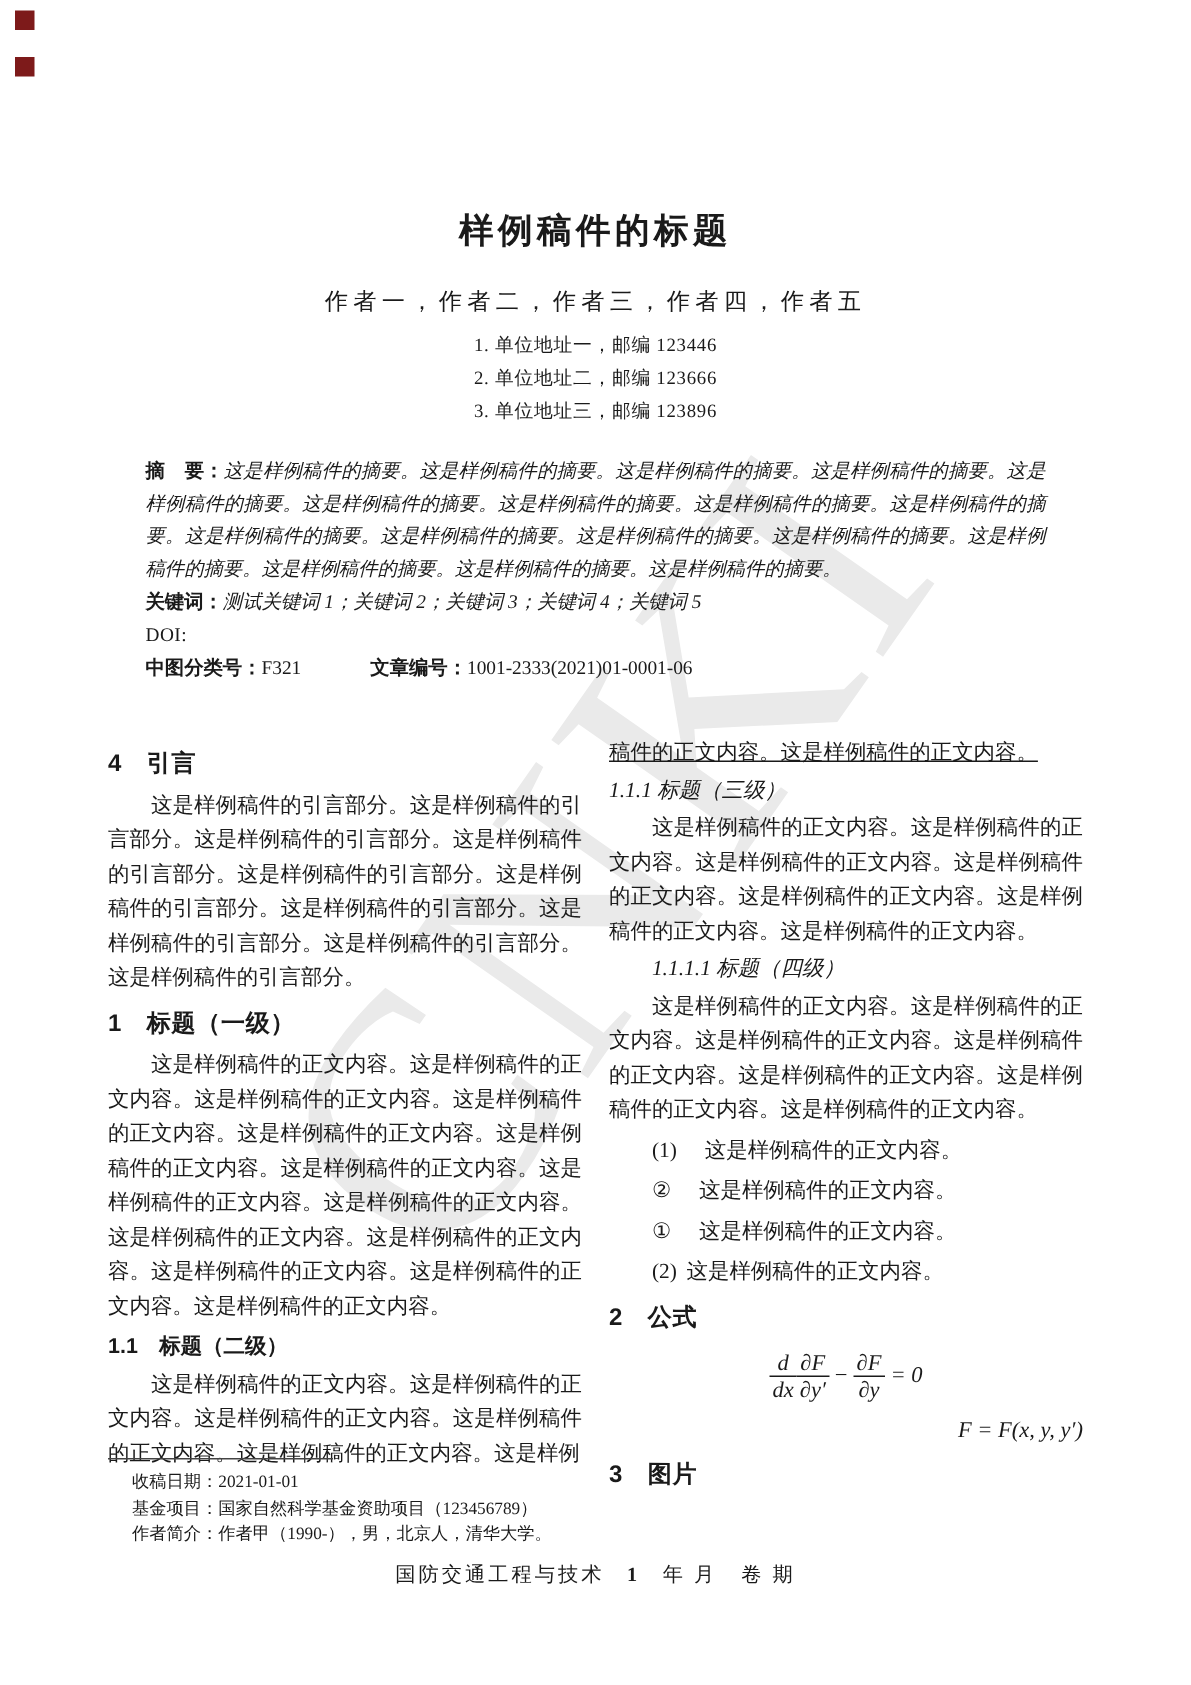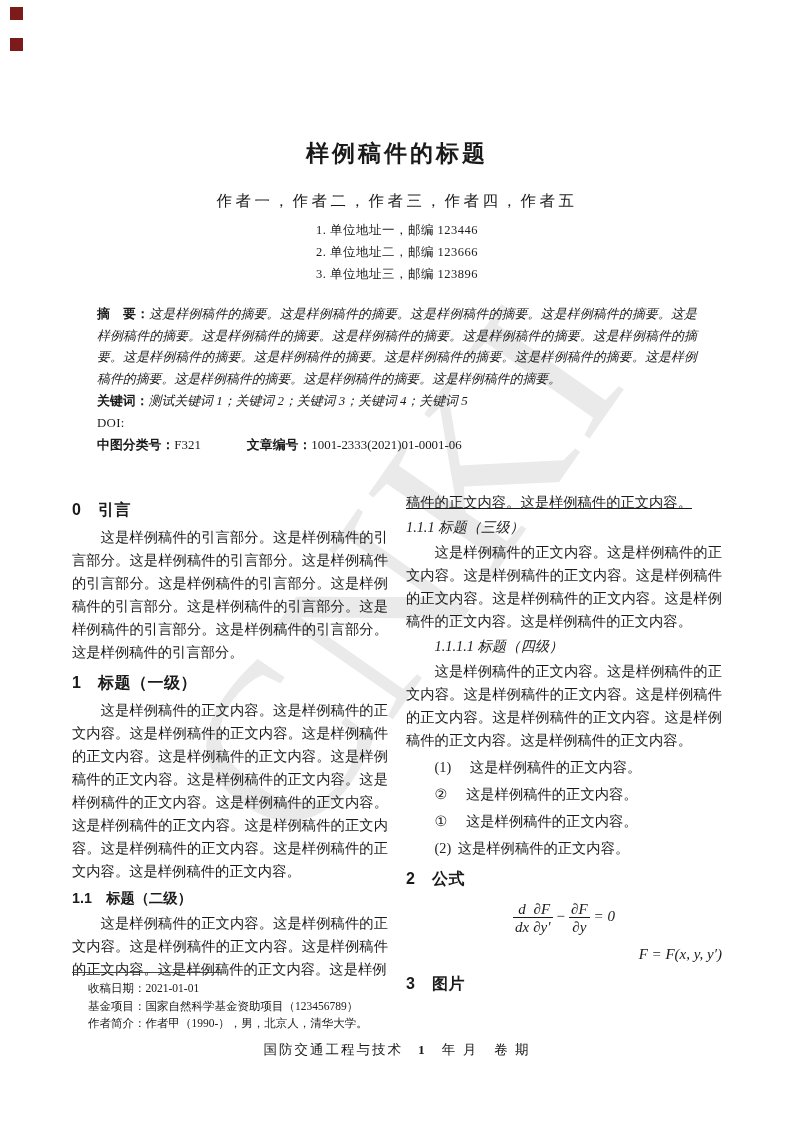--- a/index.html
+++ b/index.html
@@ -83,21 +83,21 @@
     <div class="meta">
       <p><span class="lbl">摘　要：</span><span class="kai">这是样例稿件的摘要。这是样例稿件的摘要。这是样例稿件的摘要。这是样例稿件的摘要。这是样例稿件的摘要。这是样例稿件的摘要。这是样例稿件的摘要。这是样例稿件的摘要。这是样例稿件的摘要。这是样例稿件的摘要。这是样例稿件的摘要。这是样例稿件的摘要。这是样例稿件的摘要。这是样例稿件的摘要。这是样例稿件的摘要。这是样例稿件的摘要。这是样例稿件的摘要。</span></p>
       <p><span class="lbl">关键词：</span><span class="kai">测试关键词 1；关键词 2；关键词 3；关键词 4；关键词 5</span></p>
       <p class="doi-line"><span>DOI:</span></p>
       <p class="clc-line"><span class="lbl">中图分类号：</span><span>F321</span><span class="lbl gap">文章编号：</span><span>1001-2333(2021)01-0001-06</span></p>
     </div>
 
     <div class="columns">
 
       <div class="col">
-        <h2 class="sec">0　引言</h2>
+        <h2 class="sec">4　引言</h2>
         <p class="para">这是样例稿件的引言部分。这是样例稿件的引言部分。这是样例稿件的引言部分。这是样例稿件的引言部分。这是样例稿件的引言部分。这是样例稿件的引言部分。这是样例稿件的引言部分。这是样例稿件的引言部分。这是样例稿件的引言部分。这是样例稿件的引言部分。</p>
         <h2 class="sec">1　标题（一级）</h2>
         <p class="para">这是样例稿件的正文内容。这是样例稿件的正文内容。这是样例稿件的正文内容。这是样例稿件的正文内容。这是样例稿件的正文内容。这是样例稿件的正文内容。这是样例稿件的正文内容。这是样例稿件的正文内容。这是样例稿件的正文内容。这是样例稿件的正文内容。这是样例稿件的正文内容。这是样例稿件的正文内容。这是样例稿件的正文内容。这是样例稿件的正文内容。</p>
         <h3 class="sec">1.1　标题（二级）</h3>
         <p class="para">这是样例稿件的正文内容。这是样例稿件的正文内容。这是样例稿件的正文内容。这是样例稿件的正文内容。这是样例稿件的正文内容。这是样例</p>
       </div>
 
       <div class="col">
         <p class="cont">稿件的正文内容。这是样例稿件的正文内容。</p>
         <h4 class="sec">1.1.1 标题（三级）</h4>

